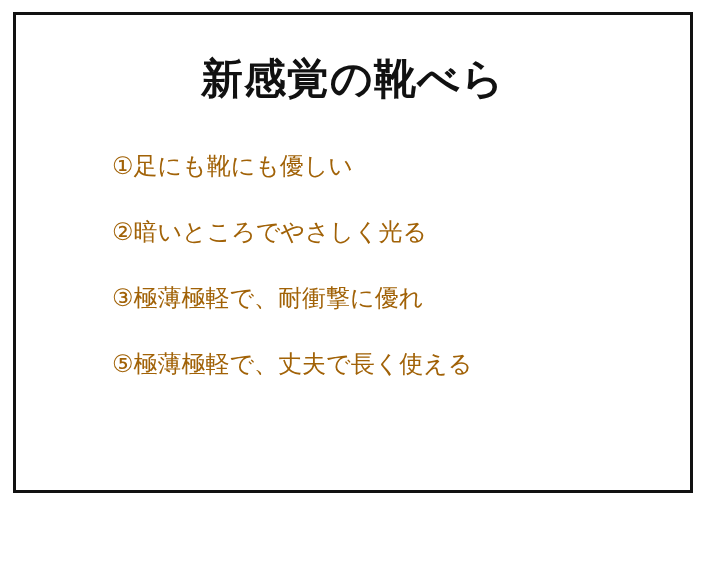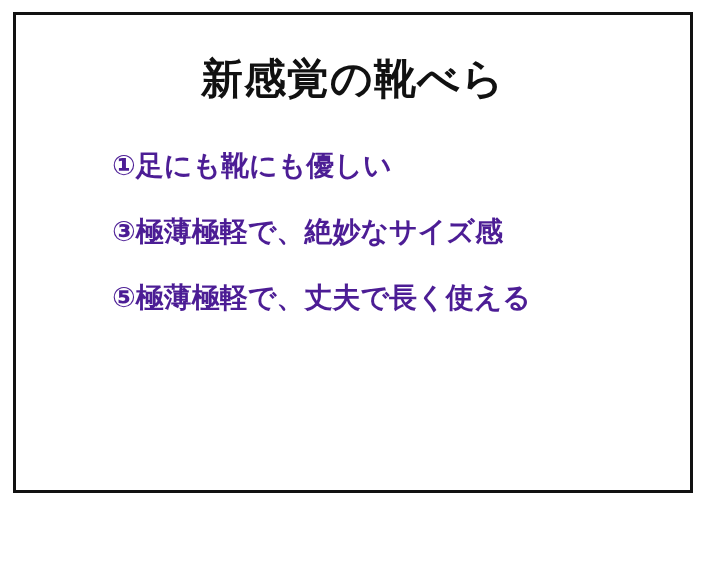--- a/index.html
+++ b/index.html
@@ -34,42 +34,45 @@
     line-height: 52px;
     letter-spacing: 1px;
     color: #111111;
   }
   .feature-list {
     list-style: none;
     margin: 28px 0 0 0;
     padding: 0 20px 0 96px;
   }
   .feature-item {
-    font-size: 28px;
+    font-size: 24px;
     line-height: 66px;
     white-space: nowrap;
-    color: #4c1d95;
-    font-weight: 700;
+    color: #a16207;
+    font-weight: 400;
   }
   .item-marker {
     display: inline;
   }
   .item-text {
     display: inline;
   }
 </style>
 </head>
 <body>
 
 <div class="slide-frame">
   <h1 class="slide-title">新感覚の靴べら</h1>
   <ul class="feature-list">
     <li class="feature-item">
       <span class="item-marker">①</span><span class="item-text">足にも靴にも優しい</span>
     </li>
     <li class="feature-item">
-      <span class="item-marker">③</span><span class="item-text">極薄極軽で、絶妙なサイズ感</span>
+      <span class="item-marker">②</span><span class="item-text">暗いところでやさしく光る</span>
+    </li>
+    <li class="feature-item">
+      <span class="item-marker">③</span><span class="item-text">極薄極軽で、耐衝撃に優れ</span>
     </li>
     <li class="feature-item">
       <span class="item-marker">⑤</span><span class="item-text">極薄極軽で、丈夫で長く使える</span>
     </li>
   </ul>
 </div>
 
 </body></html>

